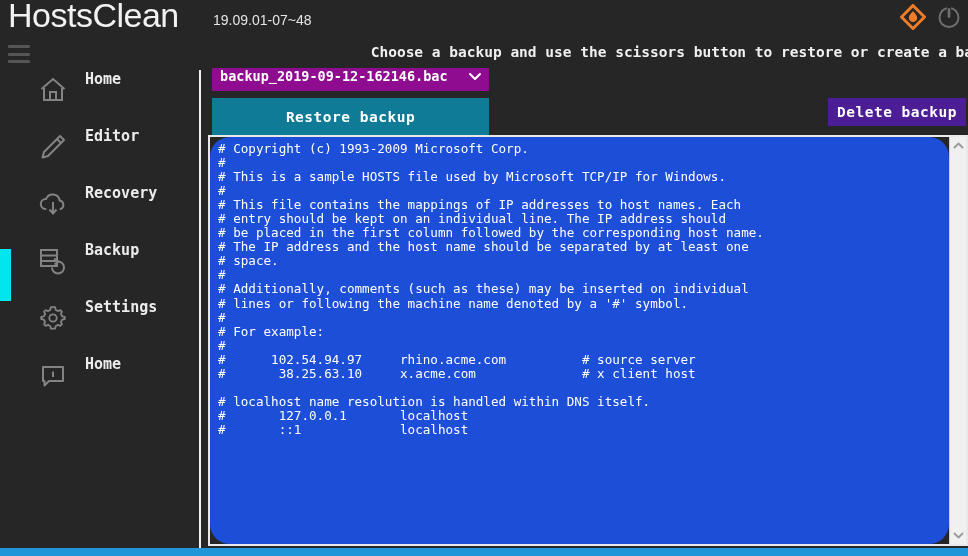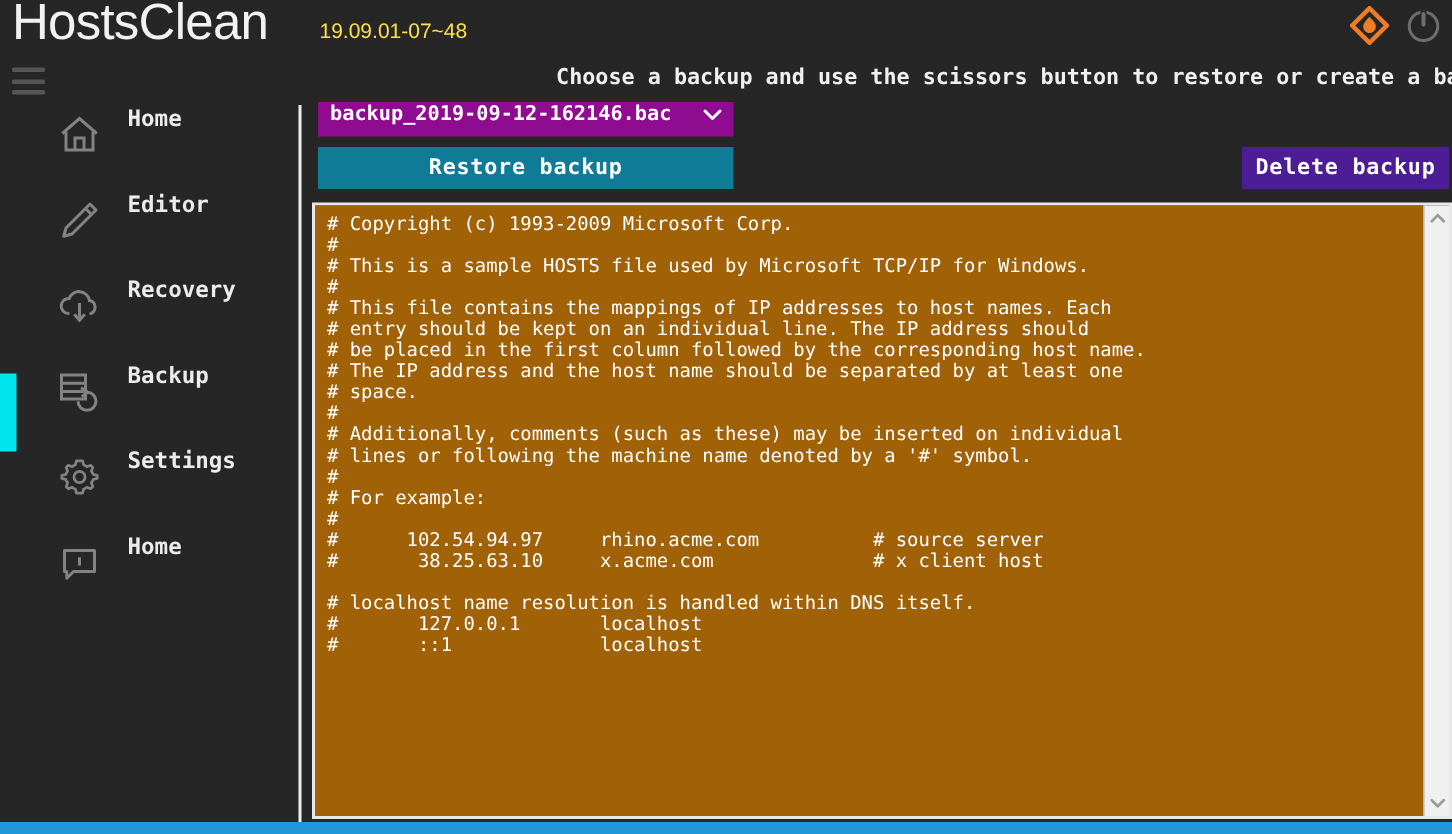--- a/index.html
+++ b/index.html
@@ -27,21 +27,21 @@
     font-size: 34px;
     font-weight: 400;
     color: #f2f2f2;
     letter-spacing: -0.5px;
     white-space: nowrap;
   }
   .app-version {
     position: absolute; left: 213px; top: 12px;
     font-family: "Liberation Sans", sans-serif;
     font-size: 14px;
-    color: #fde047;
+    color: #e5e5e5;
     white-space: nowrap;
   }
   .topright {
     position: absolute; right: 6px; top: 4px;
     display: flex; align-items: center; gap: 10px;
   }
 
   
   .hamburger {
     position: absolute; left: 8px; top: 45px;
@@ -125,21 +125,21 @@
     white-space: nowrap;
     overflow: hidden;
   }
   .chevron {
     width: 16px; height: 16px; flex: 0 0 auto;
     display: flex; align-items: center; justify-content: center;
   }
 
   .restore-btn {
     position: absolute; left: 9px; top: 62px;
-    width: 277px; height: 28px;
+    width: 277px; height: 38px;
     background: #0f7b96;
     border: none;
     font-family: "DejaVu Sans Mono", monospace;
     font-size: 14.5px;
     font-weight: bold;
     color: #ffffff;
     cursor: pointer;
     letter-spacing: 0.5px;
   }
   .delete-btn {
@@ -165,21 +165,22 @@
   }
   .viewer-text {
     flex: 1;
     padding: 5px 0 0 8px;
     font-family: "DejaVu Sans Mono", monospace;
     font-size: 12.6px;
     line-height: 14.05px;
     color: #ffffff;
     white-space: pre;
     overflow: hidden;
-    background: #a16207;
+    background: #1d4ed8;
+    border-radius: 20px;
   }
   .viewer-scrollbar {
     width: 17px;
     background: #f0f0f0;
     border-left: 1px solid #cfcfcf;
     display: flex; flex-direction: column; justify-content: space-between;
     align-items: center;
     flex: 0 0 auto;
   }
   .sb-arrow {

